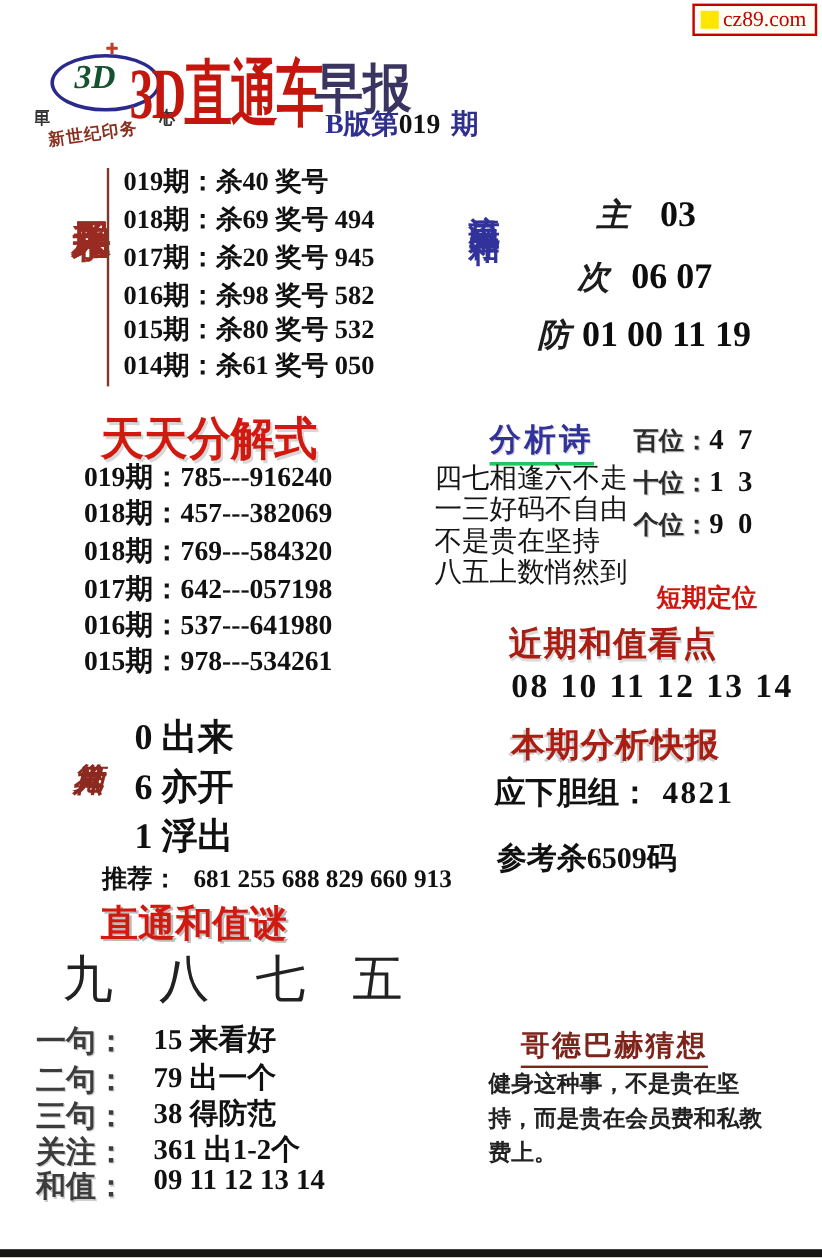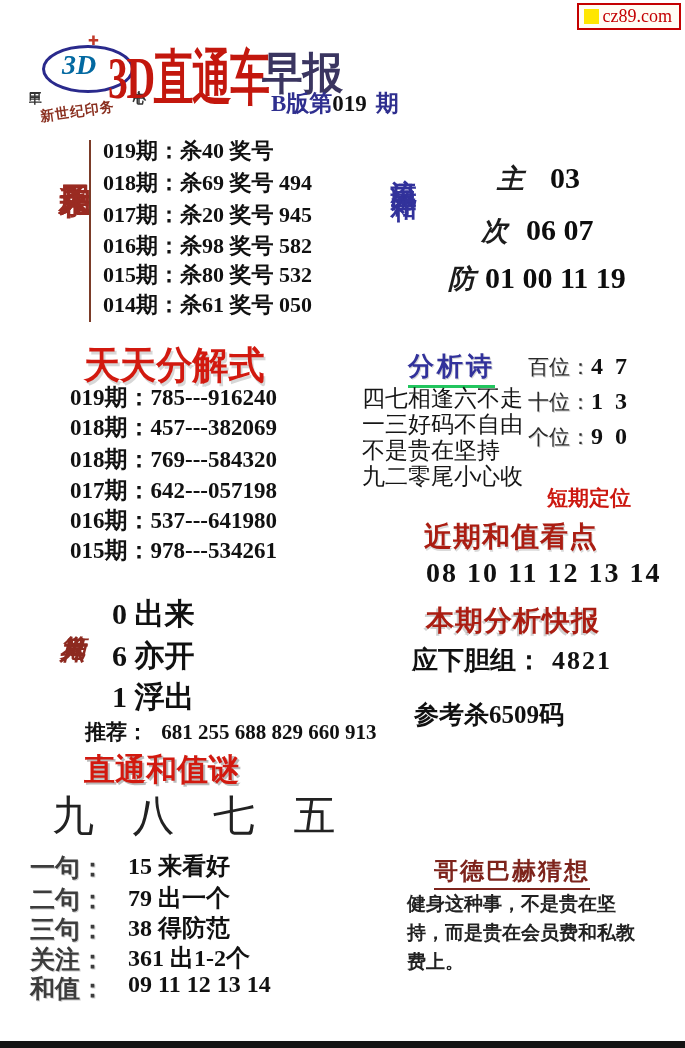--- a/index.html
+++ b/index.html
@@ -15,21 +15,21 @@
   .title-red{left:108px;top:38px;font-size:60px;font-weight:bold;color:#c3170d;
              transform:scaleX(.66);transform-origin:left top;letter-spacing:-2px;}
   .title-dark{left:262px;top:44px;font-size:44px;font-weight:bold;color:#3a3560;
               transform:scaleX(.92);transform-origin:left top;}
   .edition{left:271px;top:88px;font-size:23px;font-weight:bold;color:#2f2f8f;}
   .edition .num{color:#111;}
   .edition .suf{margin-left:9px;}
 
   
   .logo-oval{left:42px;top:45px;width:86px;height:42px;border:3px solid #2a2a8c;border-radius:50%;}
-  .logo-3d{left:62px;top:49px;font-size:28px;font-weight:bold;font-style:italic;color:#0369a1;text-align:right;}
+  .logo-3d{left:62px;top:49px;font-size:28px;font-weight:bold;font-style:italic;color:#14532d;text-align:right;}
   .logo-cross{left:88px;top:33px;font-size:13px;color:#c23a2a;}
   .logo-l{left:26px;top:82px;font-size:13px;font-weight:bold;color:#333;writing-mode:vertical-rl;text-orientation:upright;}
   .logo-r{left:130px;top:80px;font-size:13px;font-weight:bold;color:#333;writing-mode:vertical-rl;text-orientation:upright;}
   .logo-b{left:40px;top:103px;font-size:14px;font-weight:bold;color:#8a3020;transform:rotate(-8deg);letter-spacing:1px;}
 
   
   .vtitle1{left:52px;top:158px;font-size:33px;color:#9a2b22;writing-mode:vertical-rl;text-orientation:upright;font-weight:bold;}
   .div1{left:89px;top:140px;width:2px;height:182px;background:#7b3b28;}
   .s1row{left:103px;font-size:22px;font-weight:bold;text-align:right;}
 
@@ -55,21 +55,21 @@
 
   
   .vtitle3{left:386px;top:158px;font-size:26px;color:#32329b;writing-mode:vertical-rl;text-orientation:upright;
            font-weight:bold;letter-spacing:4px;}
   .mlab{font-size:27px;font-weight:bold;color:#1c1c1c;font-style:italic;}
   .mval{font-size:30px;font-weight:bold;color:#0d0d0d;}
 
   .head-poem{left:408px;top:349px;font-size:26px;font-weight:bold;color:#32329b;letter-spacing:3px;
              border-bottom:3px solid #22c55e;text-shadow:1px 1px 0 rgba(150,150,150,.4);padding-bottom:1px;}
   .poemline{left:362px;font-size:23px;color:#161616;}
-  .poslab{font-size:21px;font-weight:normal;color:#2b2b2b;text-shadow:1px 1px 0 #c8c8c8;}
+  .poslab{font-size:21px;font-weight:bold;color:#2b2b2b;text-shadow:1px 1px 0 #c8c8c8;}
   .posval{font-size:24px;font-weight:bold;letter-spacing:3px;}
   .short-pos{left:547px;top:484px;font-size:21px;font-weight:bold;color:#cc1810;}
 
   .head-recent{left:424px;top:518px;font-size:28px;font-weight:bold;color:#aa1d12;letter-spacing:1px;
                text-shadow:1px 2px 0 rgba(150,150,150,.35);}
   .recent-vals{left:426px;top:557px;font-size:28px;font-weight:bold;letter-spacing:2px;}
 
   .head-flash{left:426px;top:602px;font-size:28px;font-weight:bold;color:#aa1d12;letter-spacing:1px;
               text-shadow:-2px 2px 0 rgba(150,150,150,.45);}
   .dan{left:412px;top:643px;font-size:26px;font-weight:bold;}
@@ -134,21 +134,21 @@
   <div class="abs s2row" style="top:412px">018期：457---382069</div>
   <div class="abs s2row" style="top:444px">018期：769---584320</div>
   <div class="abs s2row" style="top:475px">017期：642---057198</div>
   <div class="abs s2row" style="top:505px">016期：537---641980</div>
   <div class="abs s2row" style="top:535px">015期：978---534261</div>
 
   <div class="abs head-poem">分析诗</div>
   <div class="abs poemline" style="top:383px">四七相逢六不走</div>
   <div class="abs poemline" style="top:409px">一三好码不自由</div>
   <div class="abs poemline" style="top:435px">不是贵在坚持</div>
-  <div class="abs poemline" style="top:461px">九二零尾小心收</div>
+  <div class="abs poemline" style="top:461px">八五上数悄然到</div>
   <div class="abs" style="left:528px;top:353px">
     <span class="poslab">百位：</span><span class="posval">4 7</span>
   </div>
   <div class="abs" style="left:528px;top:388px">
     <span class="poslab">十位：</span><span class="posval">1 3</span>
   </div>
   <div class="abs" style="left:528px;top:423px">
     <span class="poslab">个位：</span><span class="posval">9 0</span>
   </div>
   <div class="abs short-pos">短期定位</div>

